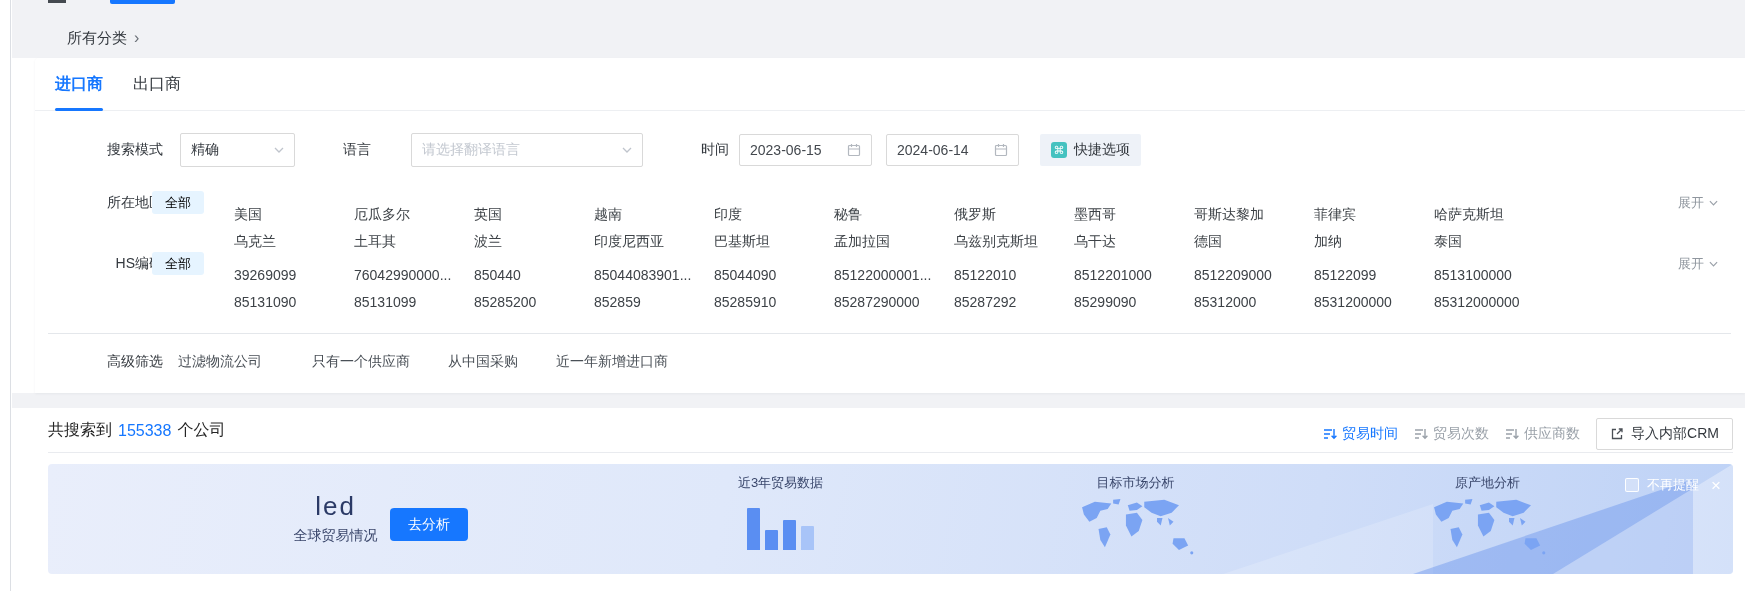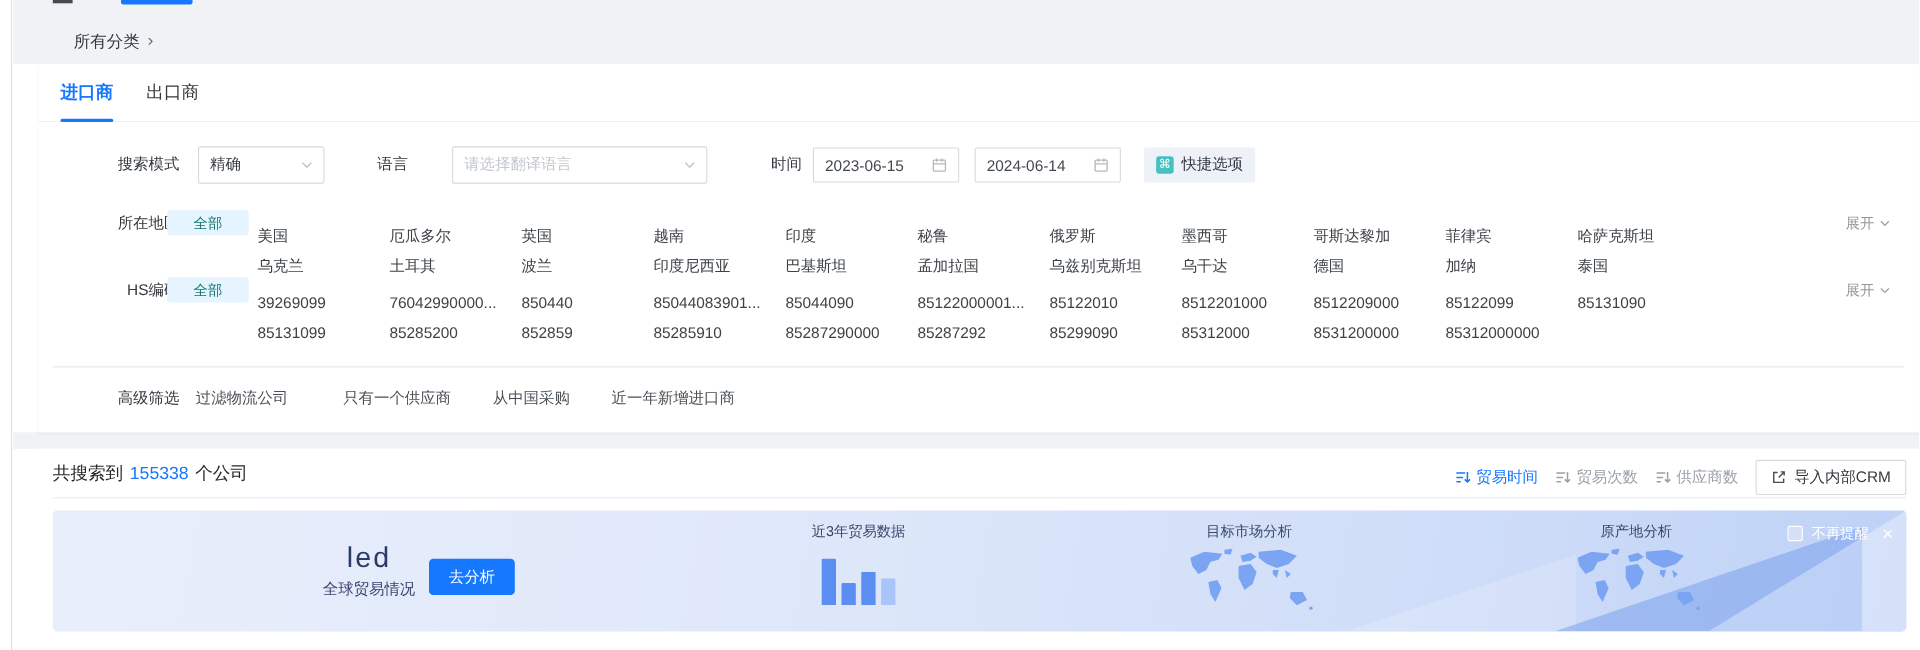--- a/index.html
+++ b/index.html
@@ -41,21 +41,21 @@
   .datebox { height:32px; border:1px solid #d9d9d9; border-radius:2px; background:#fff; display:flex; align-items:center; justify-content:space-between; padding:0 10px; font-size:14px; color:#43484e; cursor:pointer; width:133px; }
   .date1 { margin-left:10px; }
   .date2 { margin-left:14px; }
   .quickbtn { margin-left:21px; height:32px; background:#eef2f8; border:none; border-radius:2px; display:flex; align-items:center; gap:7px; padding:0 11px; font-size:14px; color:#33383e; cursor:pointer; }
   .cmd-badge { width:16px; height:16px; border-radius:3px; background:#45c2c0; color:#fff; font-size:11px; line-height:16px; text-align:center; display:inline-block; }
 
   .fblock { position:absolute; left:0; right:0; }
   .blk-region { top:131px; height:58px; }
   .blk-hs { top:192px; height:58px; }
   .fblock .flabel { top:5px; }
-  .fchip { position:absolute; left:117px; top:2px; background:#e6f4ff; color:#0f766e; font-size:13px; line-height:1; padding:5px 24px; border-radius:3px; cursor:pointer; }
+  .fchip { position:absolute; left:117px; top:2px; background:#e6f4ff; color:#000000; font-size:13px; line-height:1; padding:5px 13px; border-radius:3px; cursor:pointer; }
   .fgrid { position:absolute; left:199px; right:125px; top:0; display:grid; grid-template-columns:repeat(10,120px) auto; grid-auto-rows:27px;margin-top:12px; }
   .fcell { font-size:14px; color:#3d4247; line-height:27px; white-space:nowrap; cursor:pointer; }
   .expand { position:absolute; right:27px; top:0; height:27px; display:flex; align-items:center; gap:5px; font-size:13px; color:#8f969e; cursor:pointer; }
 
   .fdivider { position:absolute; left:13px; right:14px; top:275px; height:1px; background:#e4e7eb; }
   .row-adv { position:absolute; left:0; right:0; top:290px; height:28px; display:flex; align-items:center; }
   .row-adv .flabel { position:static; margin-left:33px; width:95px; }
   .adv-opt { font-size:14px; color:#4a5057; cursor:pointer; white-space:nowrap; }
   .adv-opt.o1 { margin-left:15px; } .adv-opt.o2 { margin-left:50px; } .adv-opt.o3 { margin-left:38px; } .adv-opt.o4 { margin-left:38px; }
 
@@ -215,20 +215,21 @@
         <span class="fcell">39269099</span>
         <span class="fcell">76042990000...</span>
         <span class="fcell">850440</span>
         <span class="fcell">85044083901...</span>
         <span class="fcell">85044090</span>
         <span class="fcell">85122000001...</span>
         <span class="fcell">85122010</span>
         <span class="fcell">8512201000</span>
         <span class="fcell">8512209000</span>
         <span class="fcell">85122099</span>
+        <span class="fcell">8513100000</span>
         <span class="fcell">85131090</span>
         <span class="fcell">85131099</span>
         <span class="fcell">85285200</span>
         <span class="fcell">852859</span>
         <span class="fcell">85285910</span>
         <span class="fcell">85287290000</span>
         <span class="fcell">85287292</span>
         <span class="fcell">85299090</span>
         <span class="fcell">85312000</span>
         <span class="fcell">8531200000</span>

